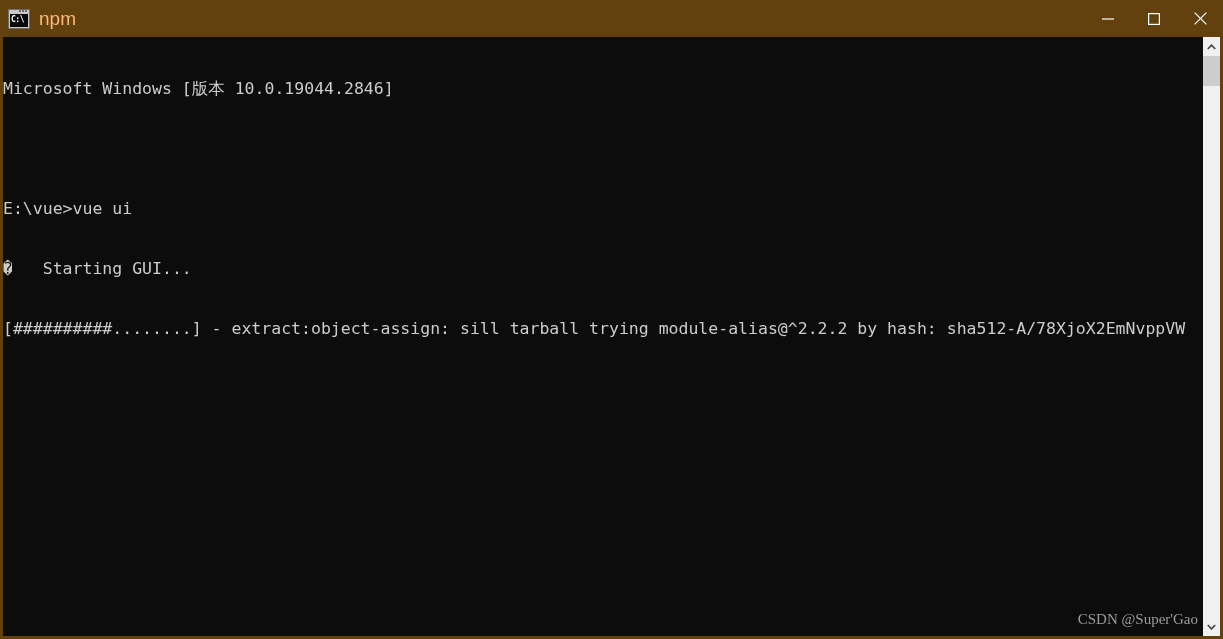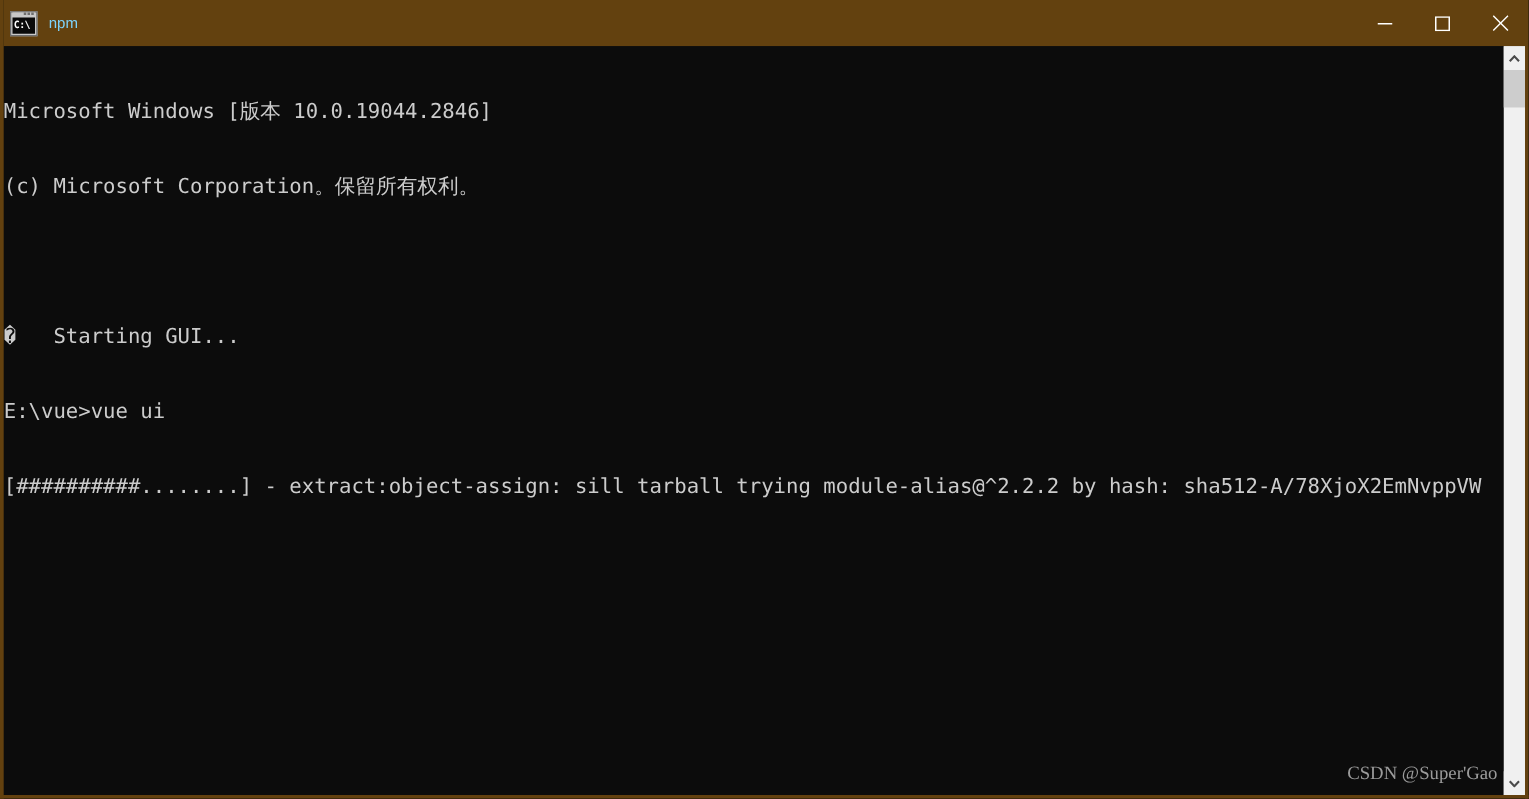--- a/index.html
+++ b/index.html
@@ -65,23 +65,23 @@
     background: #c8c8c8;
   }
   #title-icon .bar i {
     position: absolute;
     top: 0px;
     width: 2px; height: 2px;
     background: #6e6e6e;
     display: block;
   }
   #title-text {
-    color: #7dd3fc;
+    color: #fdba74;
     font-family: "Liberation Sans", sans-serif;
-    font-size: 12px;
+    font-size: 19px;
     line-height: 37px;
     user-select: none;
     white-space: nowrap;
   }
   #titlebar-spacer { flex: 1 1 auto; height: 1px; }
   .caption-btn {
     width: 46px;
     height: 37px;
     display: flex;
     align-items: center;
@@ -183,24 +183,23 @@
       <svg width="13" height="13" viewBox="0 0 13 13">
         <line x1="0.6" y1="0.6" x2="12.4" y2="12.4" stroke="#ffffff" stroke-width="1.2"></line>
         <line x1="12.4" y1="0.6" x2="0.6" y2="12.4" stroke="#ffffff" stroke-width="1.2"></line>
       </svg>
     </div>
   </div>
 
   <div id="terminal" style="background: rgb(12, 12, 12);">
     <div id="console-lines" style="color: rgb(204, 204, 204);">
       <div class="cline">Microsoft Windows [版本 10.0.19044.2846]</div>
-      <div class="cline">(c) Microsoft Corporation。保留所有权利。</div>
       <div class="cline"></div>
+      <div class="cline">E:\vue&gt;vue ui</div>
       <div class="cline">�   Starting GUI...</div>
-      <div class="cline">E:\vue&gt;vue ui</div>
       <div class="cline">[##########........] - extract:object-assign: sill tarball trying module-alias@^2.2.2 by hash: sha512-A/78XjoX2EmNvppVW</div>
     </div>
   </div>
 
   <div id="scrollbar">
     <div class="sb-arrow" id="sb-up">
       <svg width="9" height="6" viewBox="0 0 9 6">
         <polyline points="0.8,5 4.5,1.1 8.2,5" fill="none" stroke="#4a4a4a" stroke-width="1.7"></polyline>
       </svg>
     </div>

